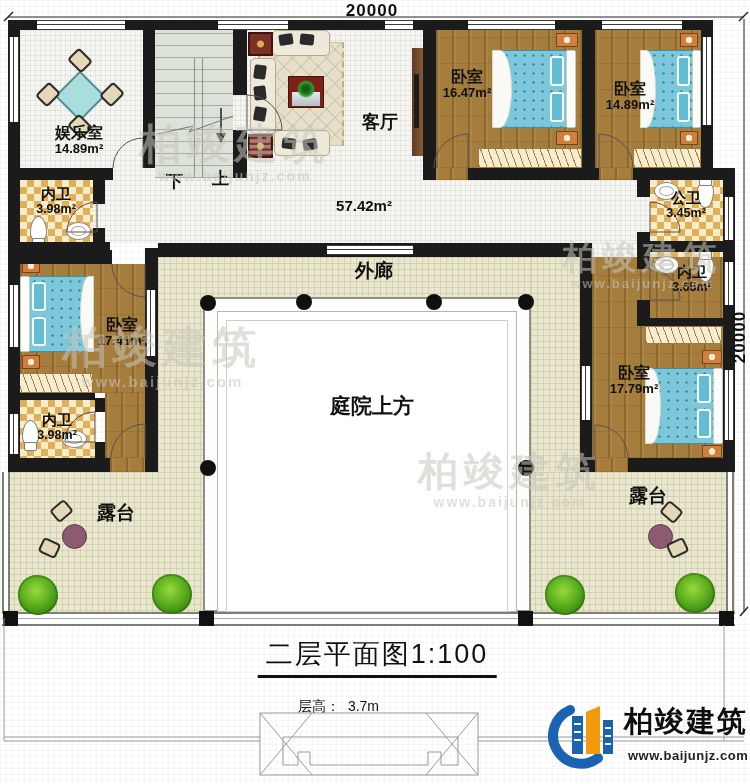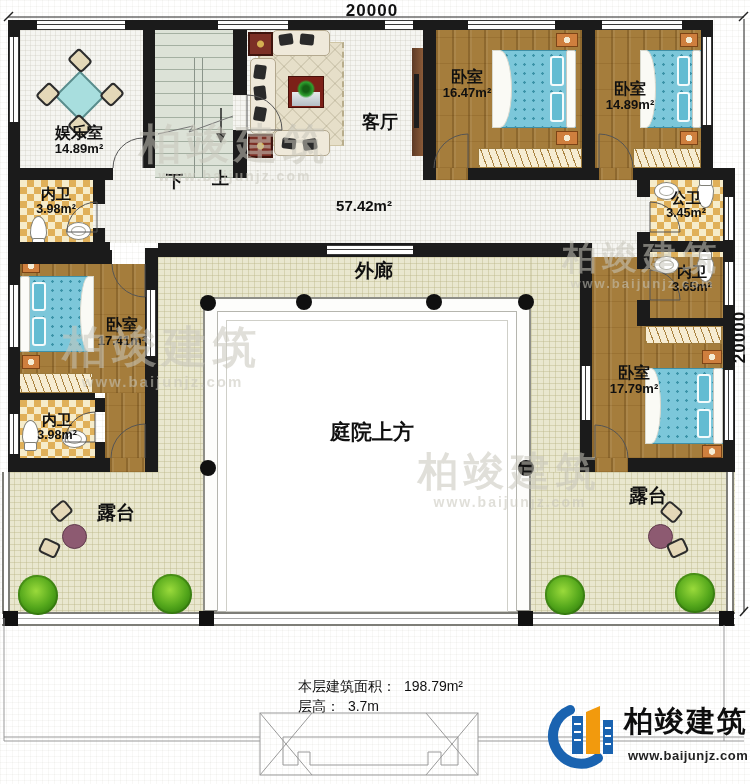--- a/index.html
+++ b/index.html
@@ -316,21 +316,21 @@
   </div>
   <div class="room-label" style="left:634px;top:364px">
     <div class="nm">卧室</div>
     <div class="ar">17.79m²</div>
   </div>
   <div class="room-label" style="left:57px;top:412px">
     <div class="nm" style="font-size:15px">内卫</div>
     <div class="ar" style="font-size:12.5px">3.98m²</div>
   </div>
   <div class="single" style="left:374px;top:258px;font-size:19px">外廊</div>
-  <div class="single" style="left:372px;top:418px;font-size:21px">庭院上方</div>
+  <div class="single" style="left:372px;top:392px;font-size:21px">庭院上方</div>
   <div class="single" style="left:116px;top:500px;font-size:19px">露台</div>
   <div class="single" style="left:648px;top:483px;font-size:19px">露台</div>
   <div class="stair-txt" style="left:166px;top:170px">下</div>
   <div class="stair-txt" style="left:212px;top:167px">上</div>
 
   <div class="watermark" style="left:120px;top:120px;width:230px">
     <div class="wn" style="font-size:42px">柏竣建筑</div>
     <div class="wu" style="font-size:14px">www.baijunjz.com</div>
   </div>
   <div class="watermark" style="left:55px;top:322px;width:215px">
@@ -339,23 +339,22 @@
   </div>
   <div class="watermark" style="left:545px;top:238px;width:195px">
     <div class="wn" style="font-size:34px">柏竣建筑</div>
     <div class="wu" style="font-size:13px">www.baijunjz.com</div>
   </div>
   <div class="watermark" style="left:400px;top:448px;width:220px">
     <div class="wn" style="font-size:40px">柏竣建筑</div>
     <div class="wu" style="font-size:14px">www.baijunjz.com</div>
   </div>
 
-  <div class="subline" style="left:298px;top:678px">
-    <span>本层建筑面积：</span>
-    <span style="margin-left:4px">198.79m²</span>
+  <div class="titlewrap" style="left:377px;top:636px">
+    <span>二层平面图</span><span>1:100</span>
   </div>
   <div class="subline" style="left:298px;top:698px">
     <span>层高：</span>
     <span style="margin-left:4px">3.7m</span>
   </div>
 
   <svg class="abs" style="left:534px;top:696px;z-index:70" width="90" height="78" viewBox="0 0 90 78">
     <path d="M36 14 A28 28 0 1 0 64 62" fill="none" stroke="#1a63b0" stroke-width="10" stroke-linecap="round"></path>
     <rect x="38" y="20" width="11" height="38" fill="#1a63b0"></rect>
     <polygon points="52,16 66,10 66,58 52,58" fill="#f29a0d"></polygon>

